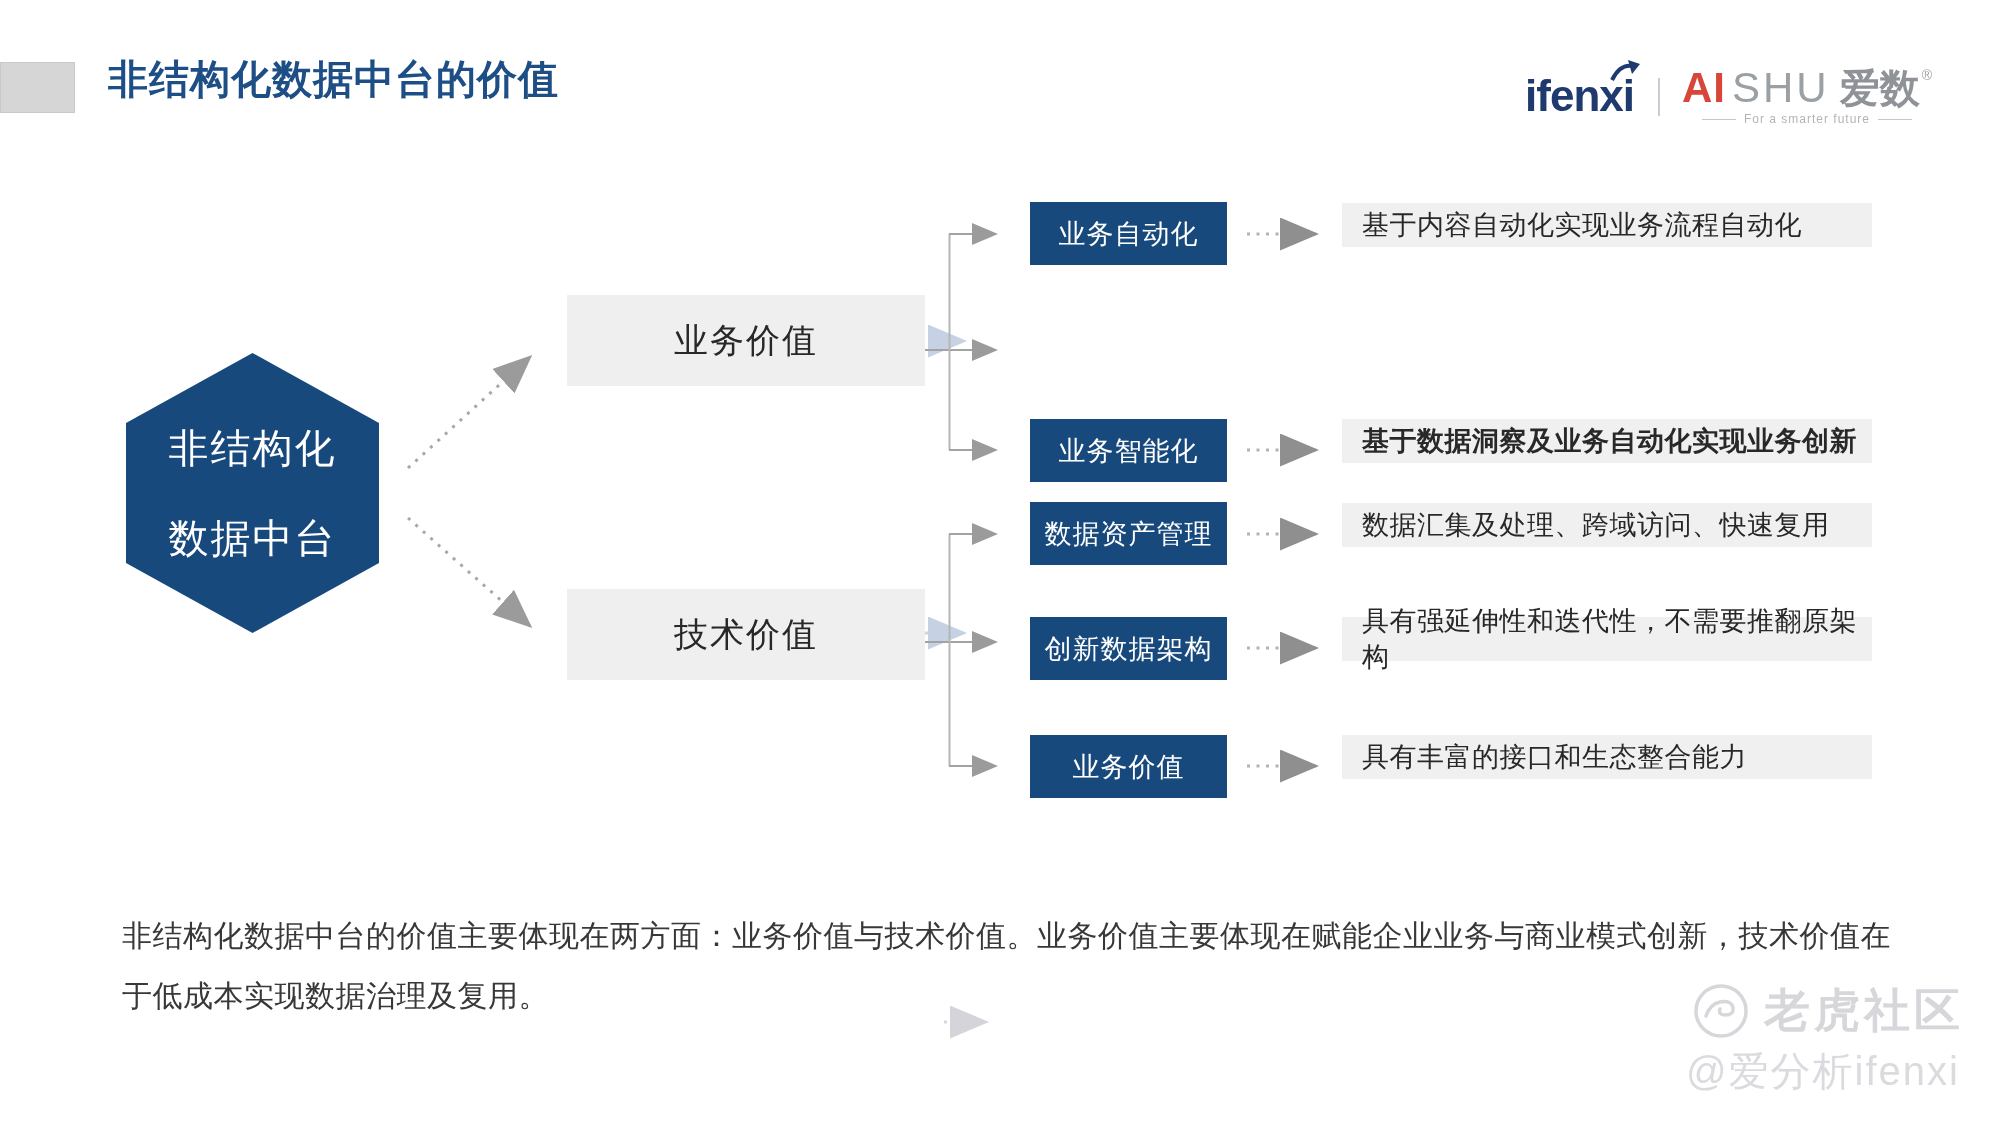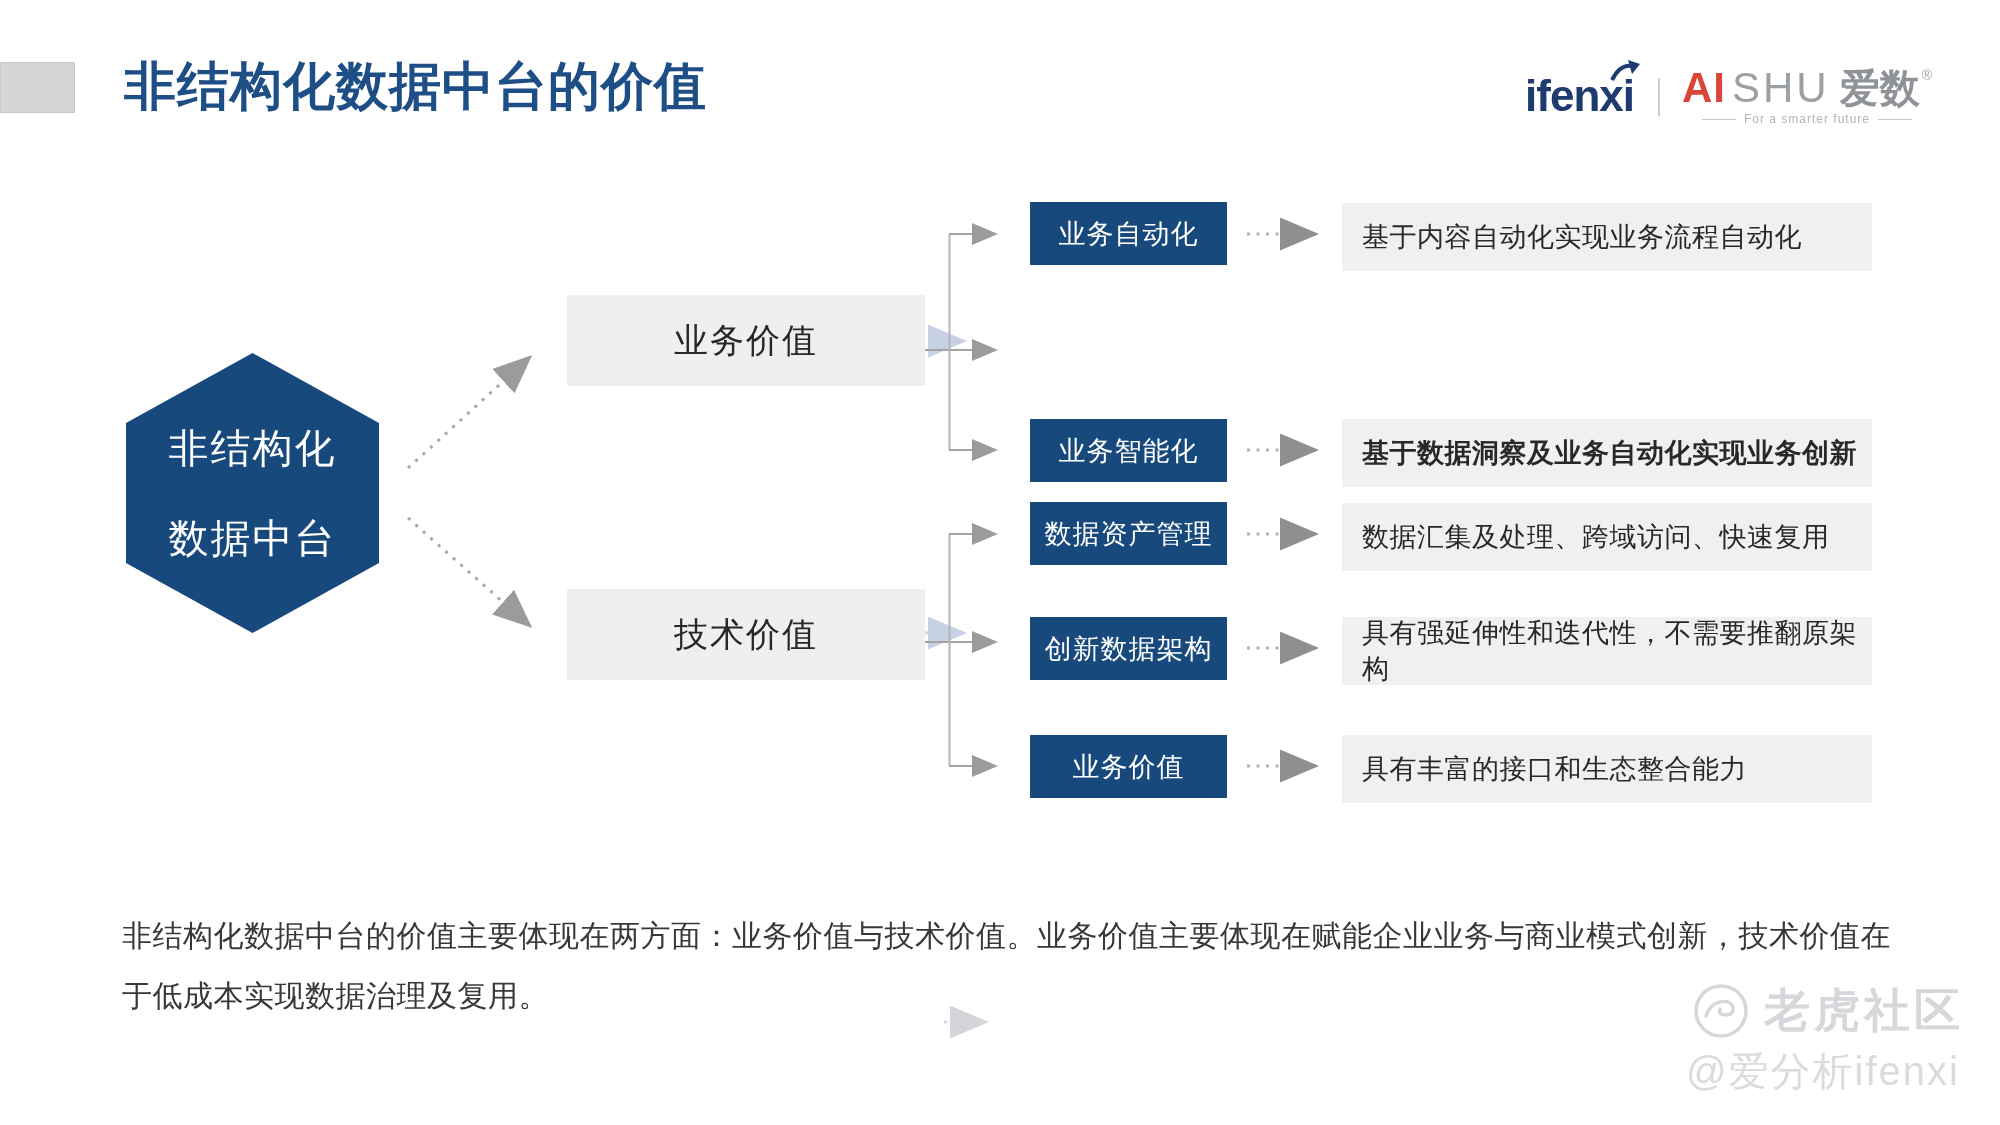--- a/index.html
+++ b/index.html
@@ -6,21 +6,21 @@
   body{
     width:2000px;height:1125px;position:relative;overflow:hidden;
     background:#ffffff;
     font-family:"Liberation Sans","DejaVu Sans",sans-serif;
     -webkit-font-smoothing:antialiased;
   }
   .abs{position:absolute;}
 
   
   .accent-block{left:0;top:62px;width:75px;height:51px;background:#d6d6d6;border:1px solid #c9c9c9;box-sizing:border-box;}
-  .page-title{left:124px;top:52px;font-size:52px;font-weight:700;color:#1d4e86;letter-spacing:1px;}
+  .page-title{left:108px;top:52px;font-size:40px;font-weight:700;color:#1d4e86;letter-spacing:1px;}
 
   .logo-wrap{right:68px;top:66px;height:60px;display:flex;align-items:flex-start;justify-content:center;}
   .ifenxi{position:relative;font-size:44px;font-weight:700;color:#1e3a6e;letter-spacing:-1px;line-height:48px;margin-top:6px;}
   .ifenxi-arrow{position:absolute;top:-12px;right:-6px;}
   .logo-divider{width:2px;height:38px;background:#c9ccd2;margin:12px 22px 0 24px;}
   .aishu{display:flex;flex-direction:column;align-items:center;}
   .aishu-main{display:flex;align-items:baseline;line-height:44px;}
   .aishu-ai{font-size:42px;font-weight:800;color:#d8463a;letter-spacing:1px;}
   .aishu-shu{font-size:42px;font-weight:300;color:#9aa0a4;letter-spacing:3px;margin-left:6px;}
   .aishu-cn{font-size:40px;font-weight:700;color:#8f9398;margin-left:10px;}
@@ -41,21 +41,21 @@
     width:358px;height:91px;background:#efefef;
     display:flex;align-items:center;justify-content:center;
     font-size:34px;color:#282828;letter-spacing:2px;
   }
   .blue-box{
     left:1030px;width:197px;height:63px;background:#17497d;
     display:flex;align-items:center;justify-content:center;
     color:#ffffff;font-size:27px;letter-spacing:1px;text-align:right;
   }
   .desc-box{
-    left:1342px;width:530px;height:68px;background:#f0f0f0;
+    left:1342px;width:530px;height:44px;background:#f0f0f0;
     display:flex;align-items:center;
     padding-left:20px;box-sizing:border-box;
     font-size:27px;color:#282828;letter-spacing:0.5px;
   }
 
   
   .summary{
     left:122px;top:906px;width:1775px;
     font-size:30px;line-height:60px;color:#383838;letter-spacing:0.5px;
   }

